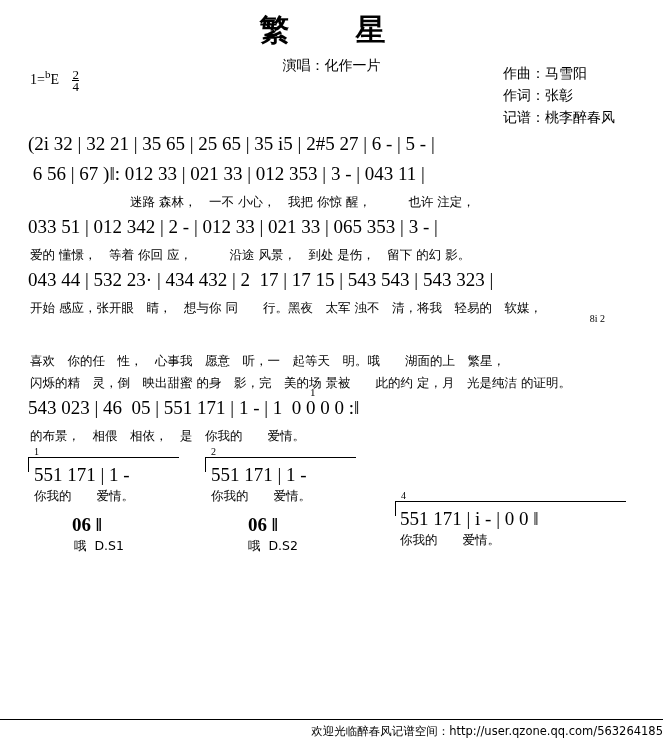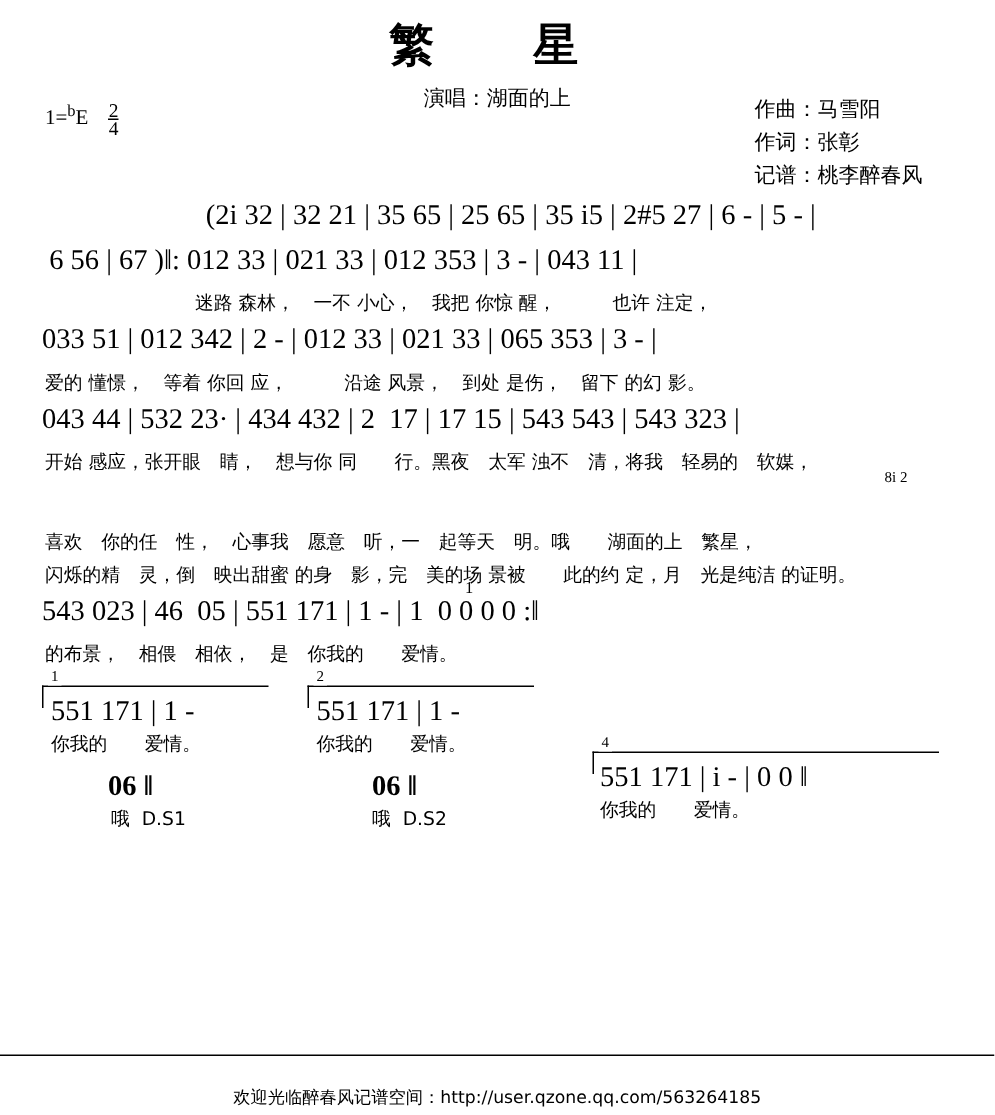--- a/index.html
+++ b/index.html
@@ -85,21 +85,21 @@
   }
   .lyrics {
     font-family: "DejaVu Sans", sans-serif;
     font-size: 12.5px;
     white-space: pre;
     line-height: 18px;
     padding-left: 30px;
     height: 20px;
   }
   .pairrow { margin-bottom: 2px; }
-  .notes-only { height: 30px; text-align: center; }
+  .notes-only { height: 30px; }
 
   
   .ann {
     position: absolute;
     font-size: 10px;
     font-family: "Liberation Serif", serif;
   }
 
   
   .ending-area {
@@ -121,38 +121,38 @@
     background: #fff;
     padding: 0 2px;
   }
 
   
   .footer {
     position: absolute;
     left: 0;
     bottom: 14px;
     width: 663px;
-    text-align: center;
+    text-align: right;
     font-size: 11.5px;
     font-family: "DejaVu Sans", sans-serif;
     border-top: 1px solid #000;
-    padding-top: 20px;
+    padding-top: 4px;
   }
   .slur {
     position: absolute;
     font-size: 11px;
   }
 </style>
 </head>
 <body>
 
 <div class="sheet">
 
   <div class="title">繁　星</div>
-  <div class="singer">演唱：湖面的上</div>
+  <div class="singer">演唱：化作一片</div>
 
   <div class="keysig">
     <span>1=</span><span class="flat">b</span><span>E</span>
     <span class="meter">
       <span class="num">2</span>
       <span class="den">4</span>
     </span>
   </div>
 
   <div class="credits">

